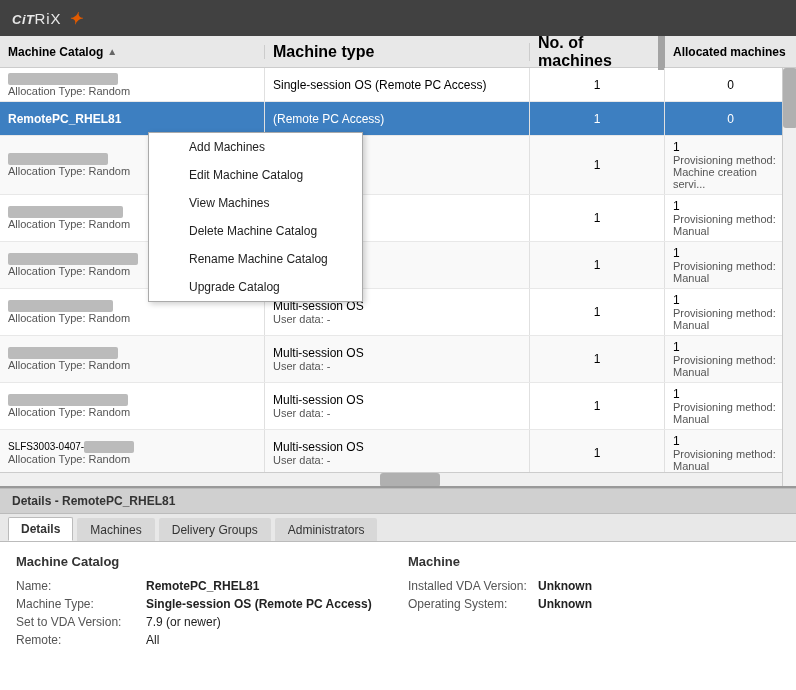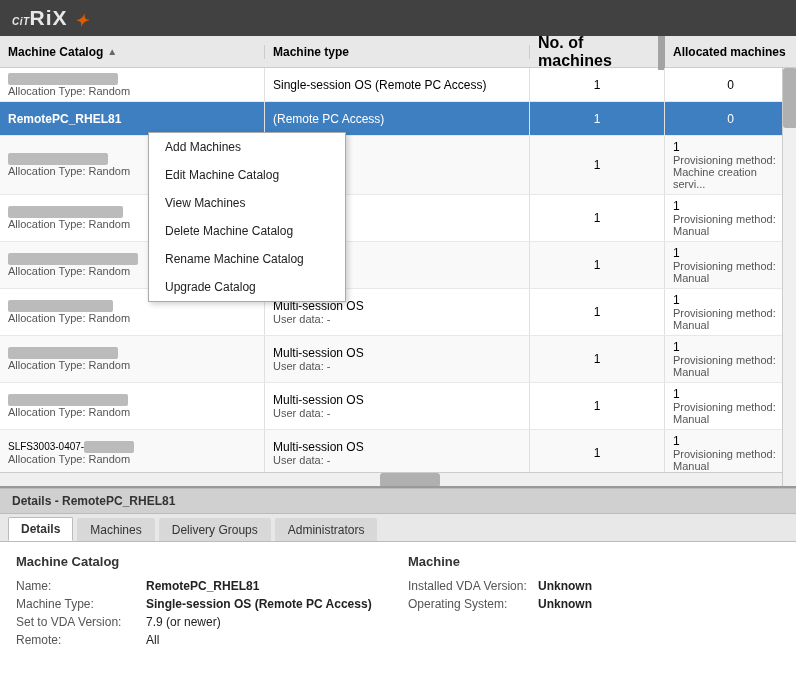--- a/index.html
+++ b/index.html
@@ -45,21 +45,21 @@
       display: flex;
       align-items: center;
       gap: 4px;
       border-right: 1px solid #ccc;
     }
     .col-machine-type {
       width: 265px;
       min-width: 265px;
       padding: 0 8px;
       font-weight: bold;
-      font-size: 12px;
+      font-size: 16px;
       border-right: 1px solid #ccc;
     }
     .col-no-machines {
       width: 135px;
       min-width: 135px;
       padding: 0 8px;
       font-weight: bold;
       font-size: 16px;
       border-right: 7px solid #a3a3a3;
     }
@@ -140,21 +140,22 @@
 
     
     .context-menu {
       position: absolute;
       top: 96px;
       left: 148px;
       background: white;
       border: 1px solid #aaa;
       box-shadow: 2px 2px 6px rgba(0,0,0,0.2);
       z-index: 100;
-      width: 198px;
+      width: 215px;
+      padding-left: 24px;
     }
     .context-menu-item {
       padding: 7px 16px;
       cursor: pointer;
       font-size: 12px;
       color: #222;
     }
 
     
     .scroll-track {
@@ -278,21 +279,21 @@
       border-top: 2px solid #999;
       display: flex;
       flex-direction: column;
     }
   </style>
 </head>
 <body>
 
 <div class="header">
   <div class="citrix-logo">
-    <span style="font-style:italic; color:#e8e8e8; font-size:10px; font-weight:bold; letter-spacing:0.5px;">CiT</span><span style="font-style:normal; color:#e8e8e8; font-size:21px; font-weight:bold;">RiX</span>
+    <span style="font-style:italic; color:#e8e8e8; font-size:13px; font-weight:bold; letter-spacing:0.5px;">CiT</span><span style="font-style:normal; color:#e8e8e8; font-size:15px; font-weight:normal;">RiX</span>
     <span style="color:#e05a00; font-size:16px; vertical-align:middle; margin-left:1px;">✦</span>
   </div>
 </div>
 
 <div class="table-container" style="position:relative;">
 
   <div class="table-header">
     <div class="col-machine-catalog">
       <span>Machine Catalog</span>
       <span class="sort-icon">▲</span>

